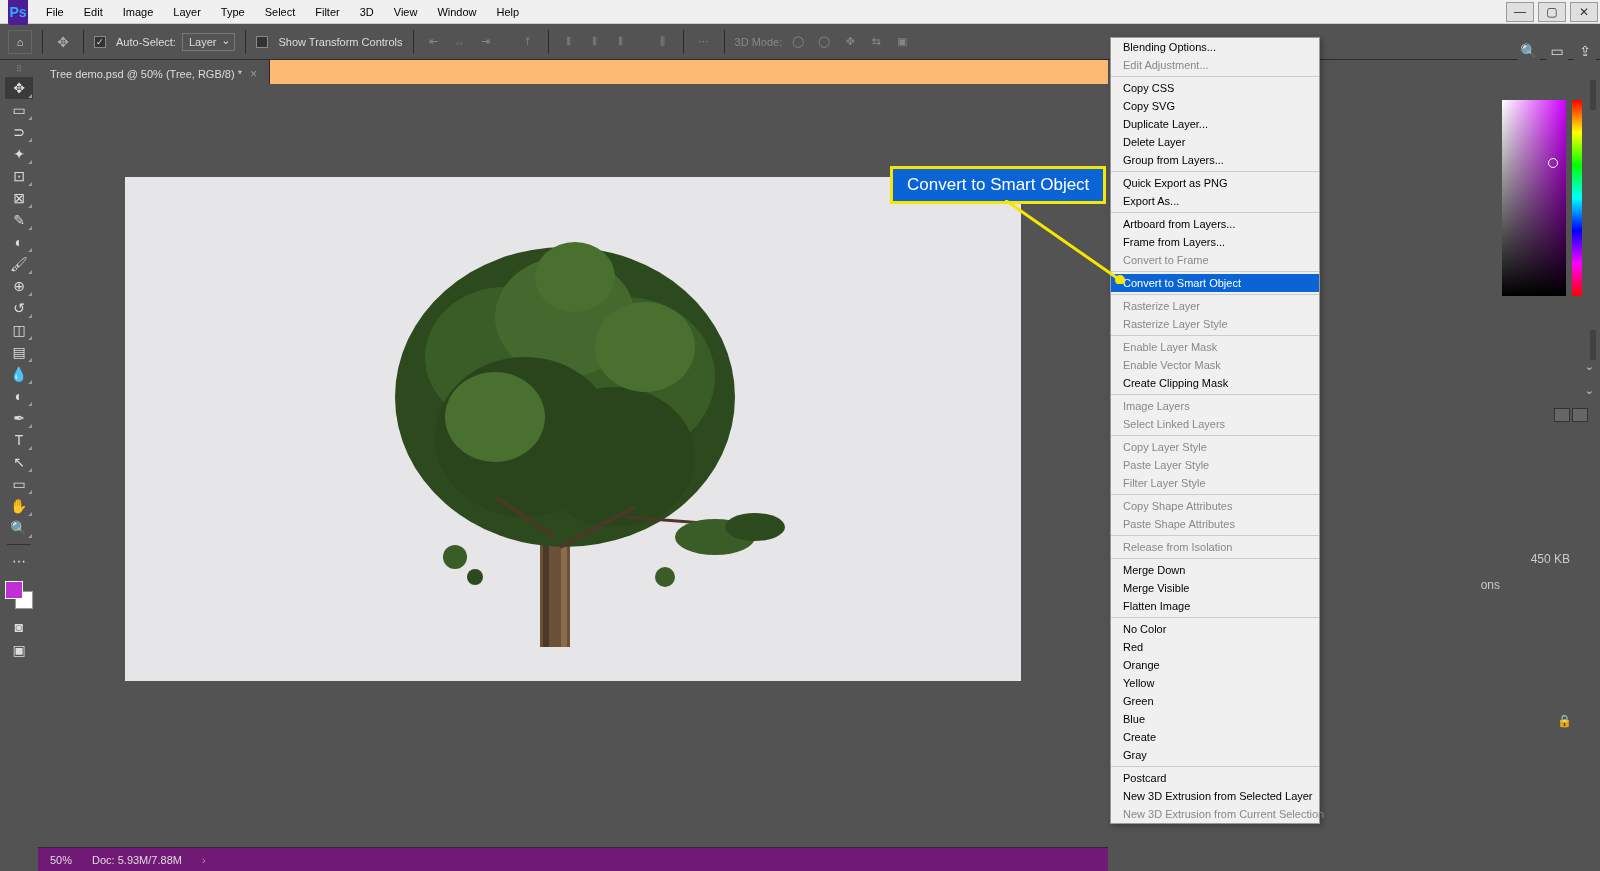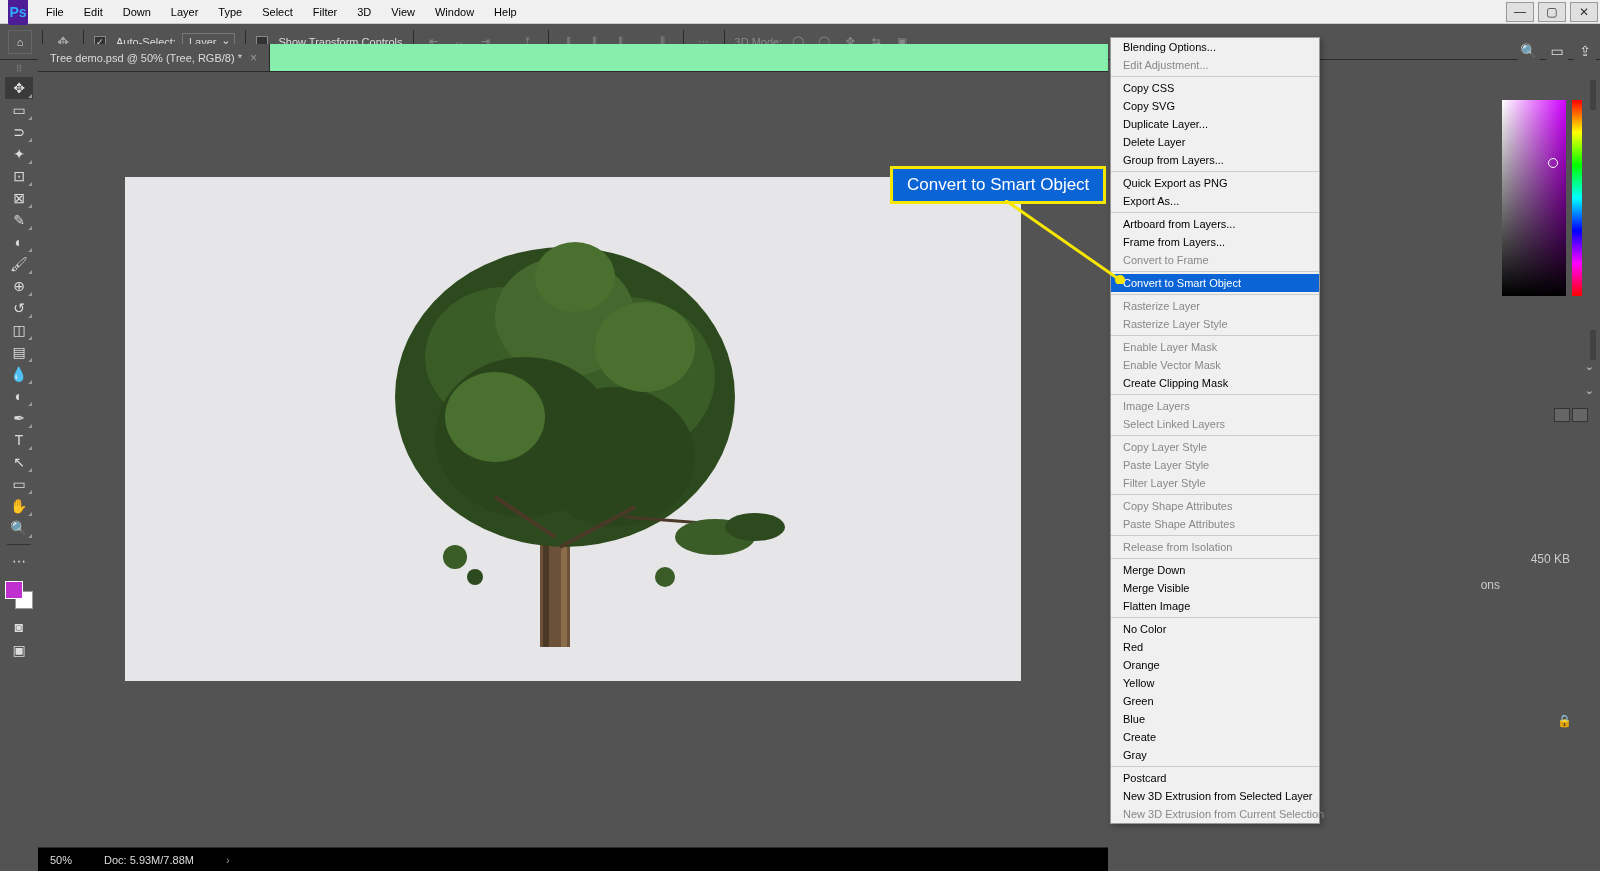--- a/index.html
+++ b/index.html
@@ -18,27 +18,27 @@
 .dropdown{background:#535353;border:1px solid #777;padding:2px 18px 2px 6px;color:#ddd;position:relative}
 .dropdown::after{content:"⌄";position:absolute;right:4px;top:0}
 .align-btn{width:20px;height:20px;display:flex;align-items:center;justify-content:center;color:#888}
 .toolbar-left{position:absolute;left:0;top:60px;width:38px;background:#535353;display:flex;flex-direction:column;align-items:center;padding-top:4px;gap:1px}
 .tool{width:28px;height:22px;display:flex;align-items:center;justify-content:center;color:#ddd;font-size:14px;position:relative}
 .tool.active{background:#3a3a3a}
 .tool .corner{position:absolute;right:1px;bottom:1px;width:0;height:0;border-right:4px solid #999;border-top:4px solid transparent}
 .color-swatches{margin-top:8px;position:relative;width:28px;height:28px}
 .fg-color{position:absolute;width:18px;height:18px;background:#c030d0;border:1px solid #fff;top:0;left:0;z-index:2}
 .bg-color{position:absolute;width:18px;height:18px;background:#fff;border:1px solid #999;bottom:0;right:0}
-.tab-bar{position:absolute;left:38px;top:44px;height:28px;background:#86efac;display:flex;border-bottom:1px solid #2a2a2a;width:1070px}
+.tab-bar{position:absolute;left:38px;top:60px;height:28px;background:#fdba74;display:flex;border-bottom:1px solid #2a2a2a;width:1070px}
 .doc-tab{padding:4px 12px;background:#535353;color:#ddd;display:flex;align-items:center;gap:8px;border-right:1px solid #2a2a2a;font-size:10px}
 .doc-tab .close-x{color:#999;font-size:12px}
 .canvas-area{position:absolute;left:38px;top:84px;width:1070px;height:730px;background:#535353;display:flex;align-items:center;justify-content:center}
 .canvas{width:896px;height:504px;background:#e6e6e8;position:relative;margin-top:-40px}
 .tree-svg{position:absolute;left:240px;top:40px;width:430px;height:440px}
-.status-bar{position:absolute;left:38px;bottom:0;height:24px;width:1070px;background:#000000;color:#ddd;display:flex;align-items:center;padding:0 12px;gap:32px;font-size:10px;border-top:1px solid #2a2a2a}
+.status-bar{position:absolute;left:38px;bottom:0;height:24px;width:1070px;background:#701a75;color:#ddd;display:flex;align-items:center;padding:0 12px;gap:20px;font-size:10px;border-top:1px solid #2a2a2a}
 .status-bar .arrow{color:#999}
 .context-menu{position:absolute;left:1110px;top:37px;width:210px;background:#f0f0f0;border:1px solid #999;box-shadow:2px 2px 6px rgba(0,0,0,.3);z-index:100}
 .ctx-item{padding:3px 12px;color:#000;font-size:11px;white-space:nowrap}
 .ctx-item.disabled{color:#888}
 .ctx-item.highlighted{background:#0a64d6;color:#fff}
 .ctx-sep{height:1px;background:#ccc;margin:2px 0}
 .callout{position:absolute;left:890px;top:166px;background:#0a64d6;color:#fff;border:3px solid #f7e600;padding:6px 14px;font-size:17px;z-index:101;font-weight:500}
 .callout-line{position:absolute;left:1005px;top:200px;width:130px;height:84px;z-index:101}
 .right-panels{position:absolute;right:0;top:60px;width:122px;height:811px;background:#535353}
 .panel-top-icons{position:absolute;right:4px;top:40px;display:flex;gap:6px;z-index:50}
@@ -56,21 +56,21 @@
 .panel-chev{position:absolute;right:6px;color:#ccc;font-size:11px}
 </style>
 </head>
 <body>
 
 <div class="menubar">
   <div class="app-icon">Ps</div>
   <div id="menu-items" style="display: flex;">
       <div class="menu-item">File</div>
       <div class="menu-item">Edit</div>
-      <div class="menu-item">Down</div>
+      <div class="menu-item">Image</div>
       <div class="menu-item">Layer</div>
       <div class="menu-item">Type</div>
       <div class="menu-item">Select</div>
       <div class="menu-item">Filter</div>
       <div class="menu-item">3D</div>
       <div class="menu-item">View</div>
       <div class="menu-item">Window</div>
       <div class="menu-item">Help</div>
     </div>
   <div class="window-controls">

